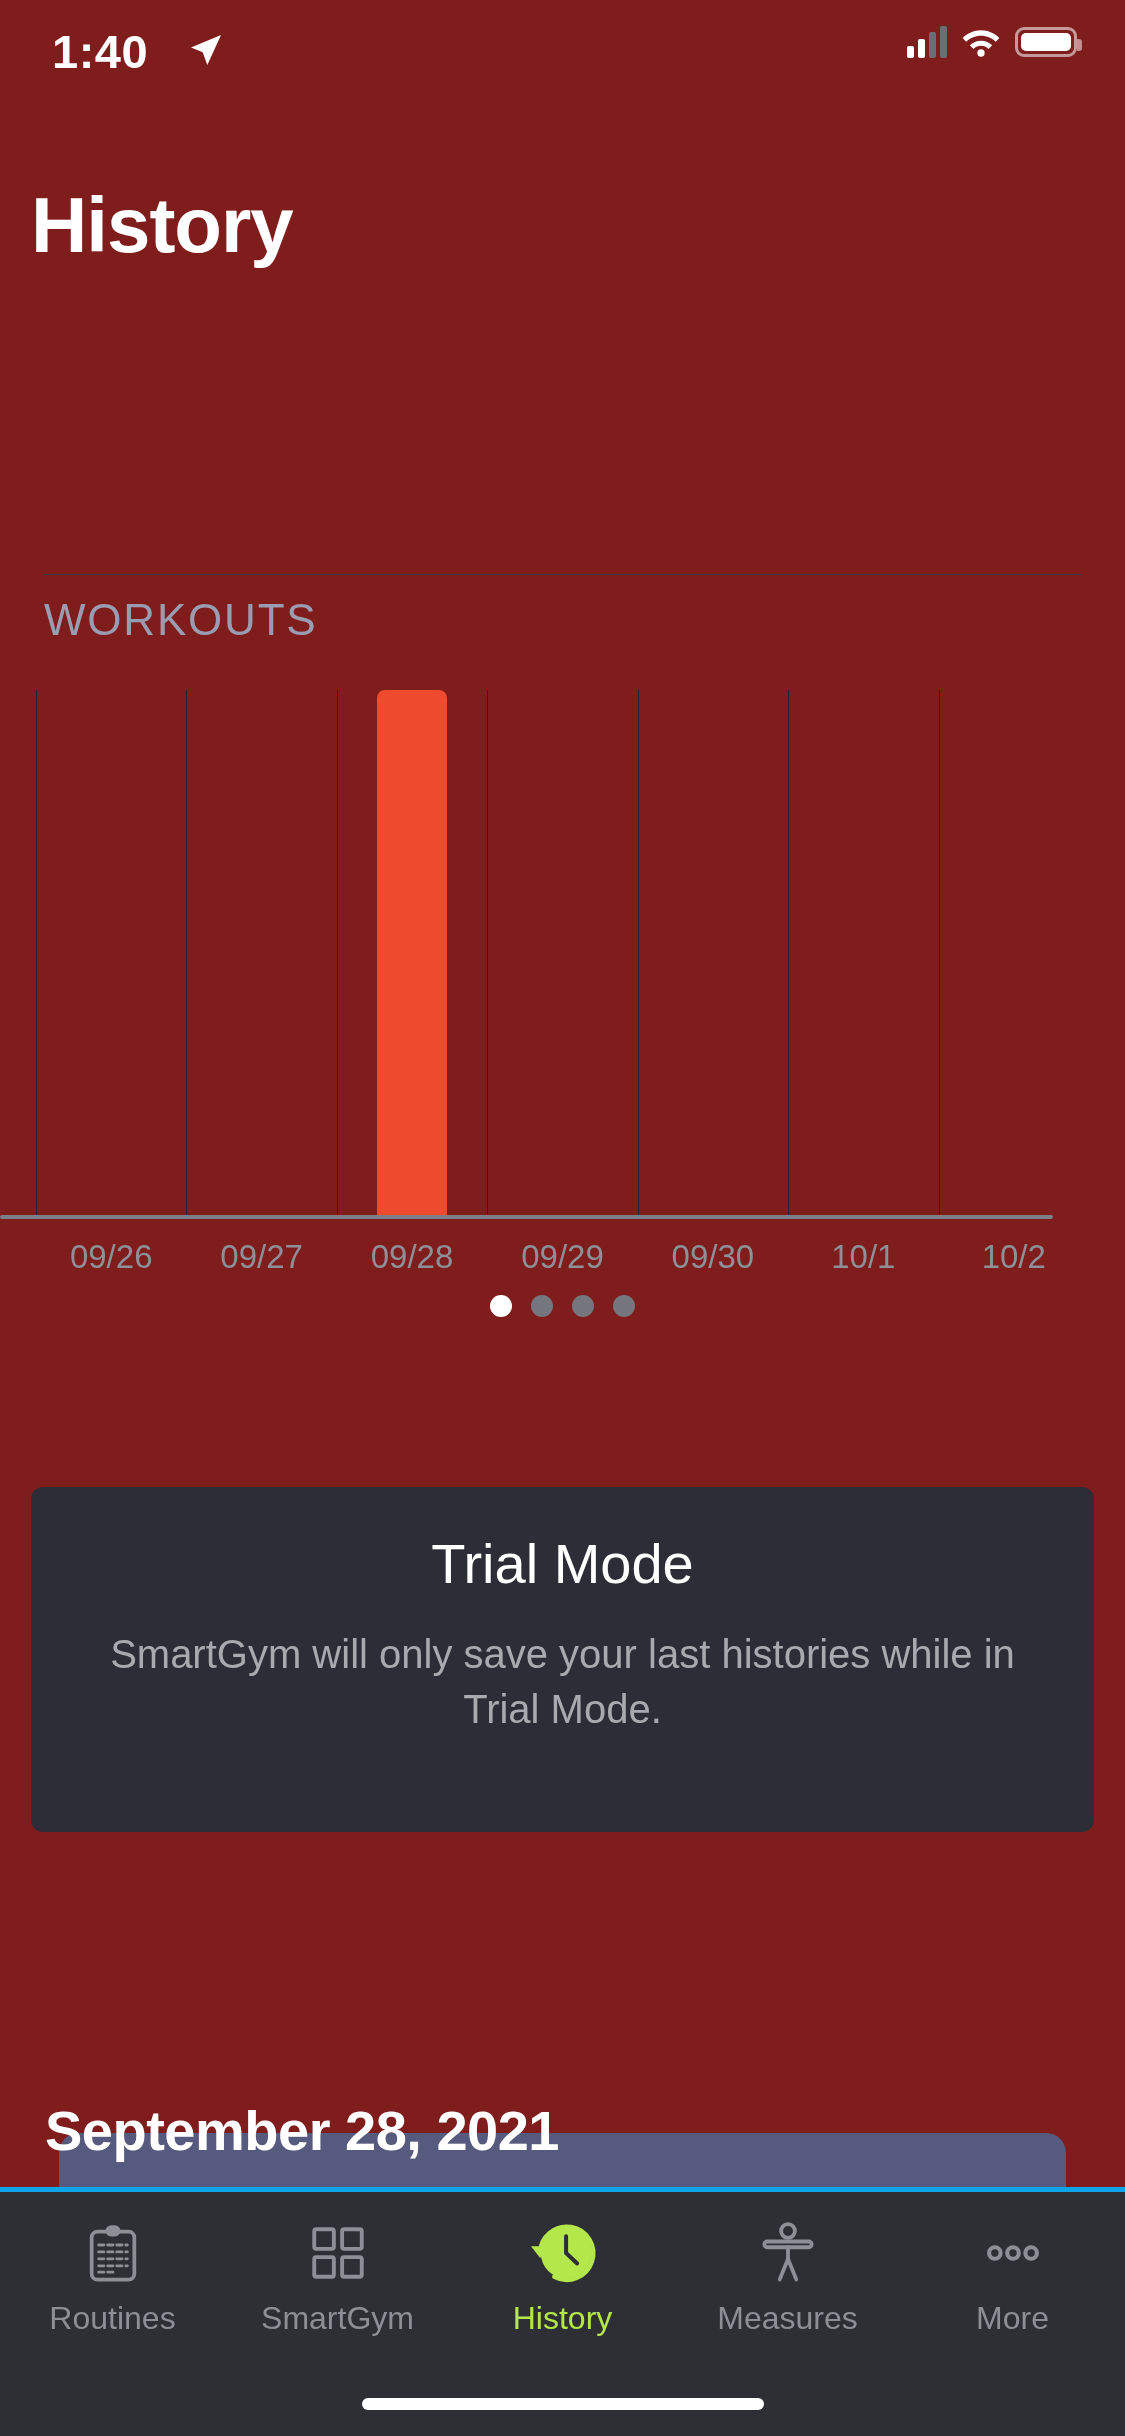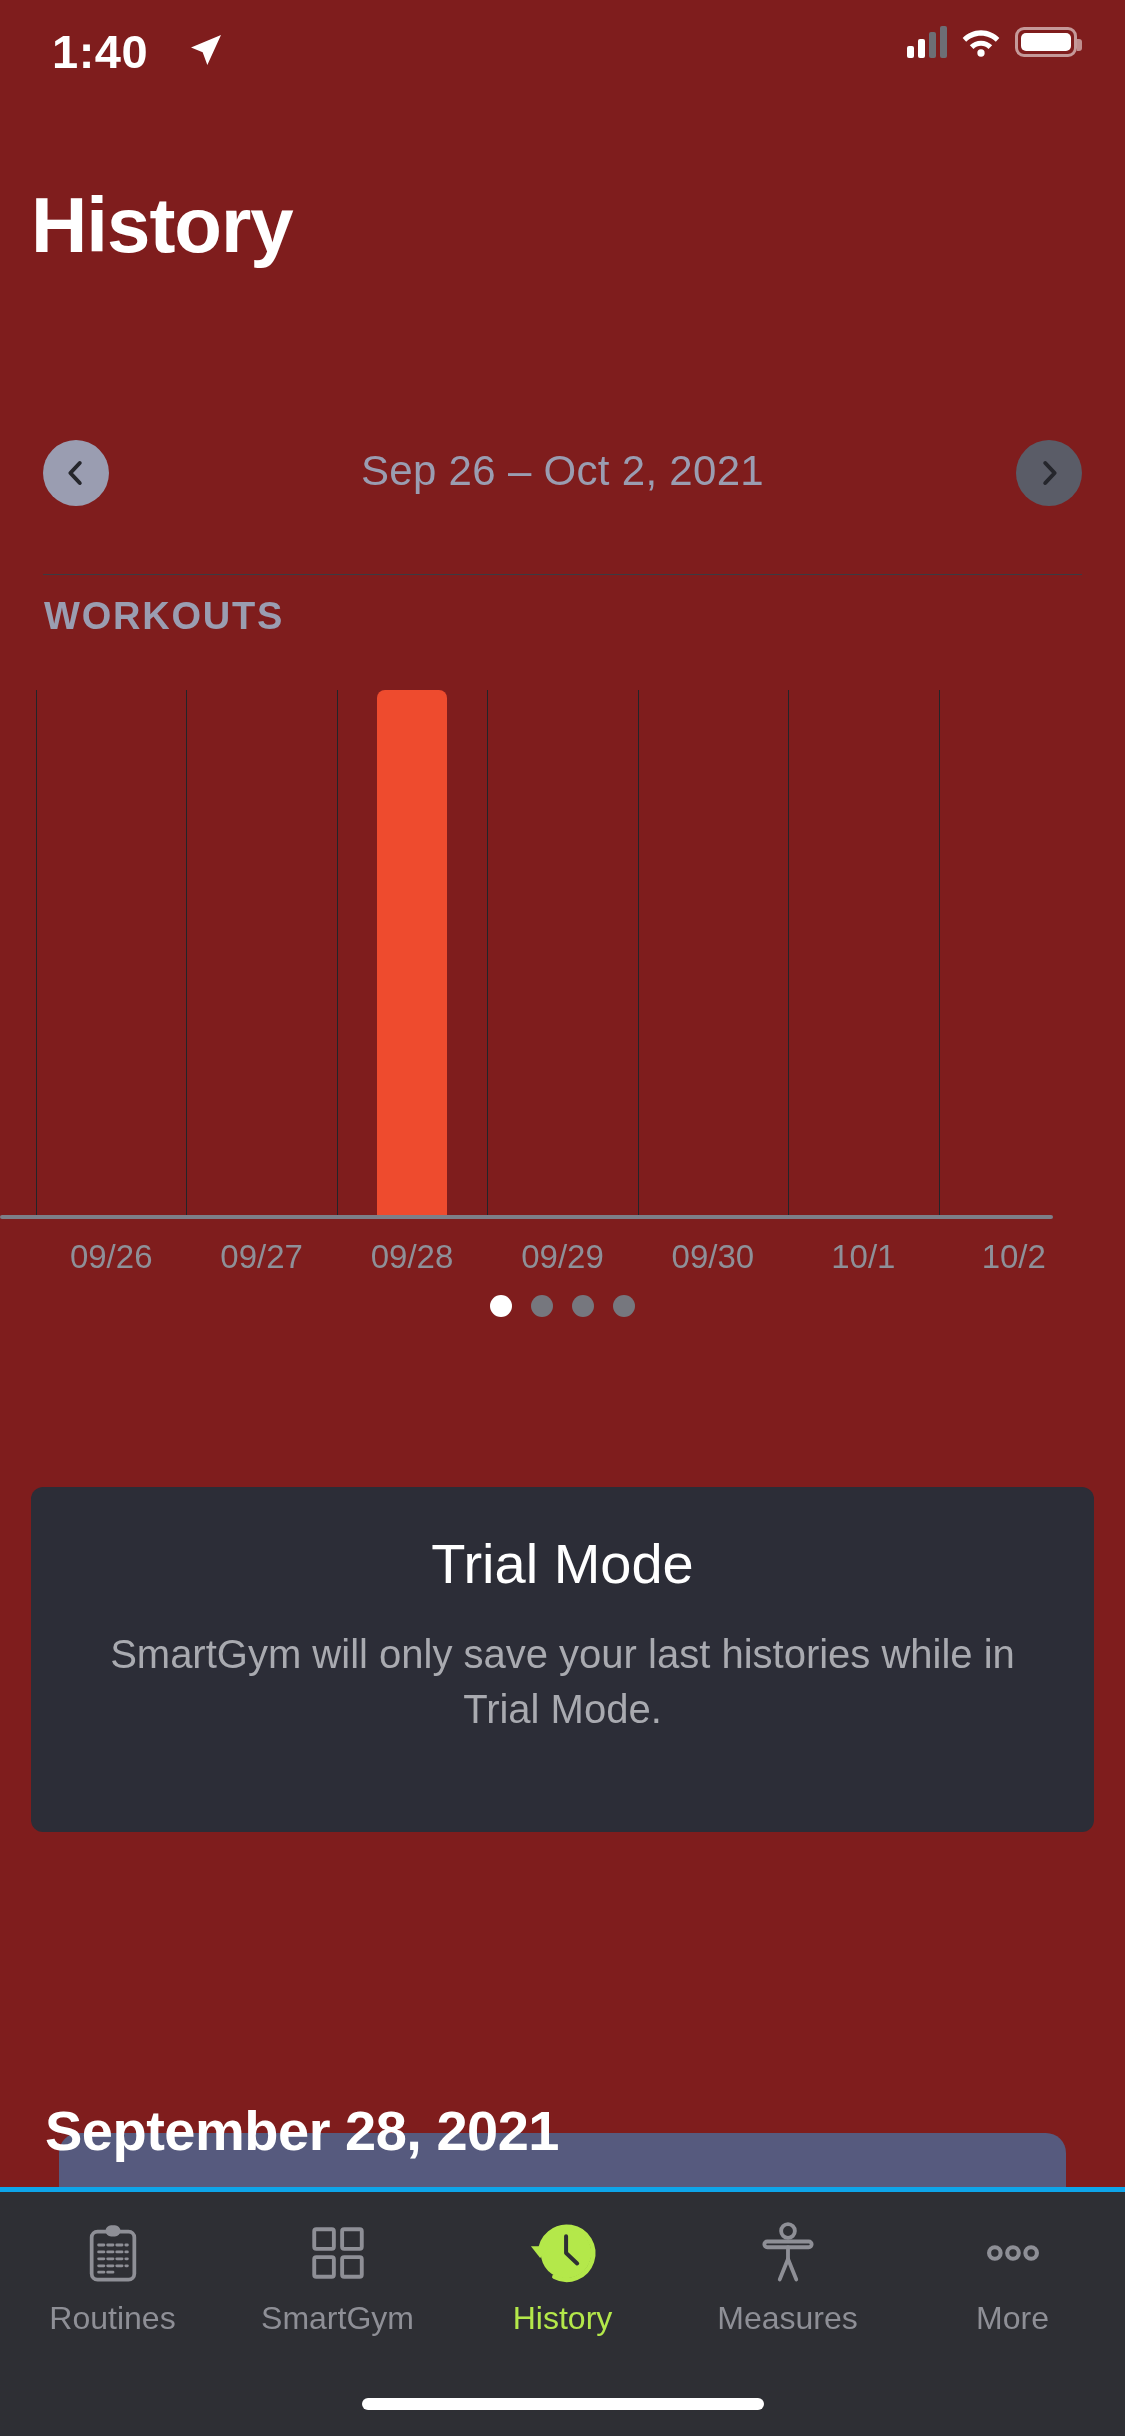--- a/index.html
+++ b/index.html
@@ -48,21 +48,21 @@
     position:absolute; left:0; top:7px; width:1125px; text-align:center;
     font-size:42px; color:#9a9db1; letter-spacing:0.3px;
   }
 
   
   .divider { position:absolute; left:43px; top:574px; width:1039px; height:1px; background:#3a3b42; }
 
   
   .section-label {
     position:absolute; left:44px; top:595px;
-    font-size:38px; color:#9a9db1; letter-spacing:1.8px; font-weight:700;
+    font-size:44px; color:#9a9db1; letter-spacing:1.8px; font-weight:400;
   }
 
   
   .chart { position:absolute; left:36px; top:690px; width:1053px; height:525px; }
   .grid { position:absolute; inset:0; display:flex; }
   .grid .col { flex:1 1 0; position:relative; border-right:1px solid #232429; }
   .grid .col:first-child { border-left:1px solid #232429; }
   .grid .col:last-child { border-right:none; }
   .bars { position:absolute; inset:0; display:flex; align-items:flex-end; }
   .barcell { flex:1 1 0; display:flex; justify-content:center; align-items:flex-end; height:100%; }
@@ -140,33 +140,20 @@
         <circle cx="12" cy="15.6" r="2.2" fill="#ffffff"></circle>
       </svg>
       <div class="batt">
           <span></span>
         </div>
     </div>
   </div>
 
   <div class="page-title">History</div>
 
-  <div class="datenav">
-    <button class="navbtn prev">
-      <svg viewBox="0 0 24 24">
-        <path d="M15 4 L7.5 12 L15 20" fill="none" stroke="#25262c" stroke-width="3.2" stroke-linecap="round" stroke-linejoin="round"></path>
-      </svg>
-    </button>
-    <div class="date-range">Sep 26 – Oct 2, 2021</div>
-    <button class="navbtn next">
-      <svg viewBox="0 0 24 24">
-        <path d="M9 4 L16.5 12 L9 20" fill="none" stroke="#25262c" stroke-width="3.2" stroke-linecap="round" stroke-linejoin="round"></path>
-      </svg>
-    </button>
-  </div>
 
   <div class="divider"></div>
 
   <div class="section-label">WORKOUTS</div>
 
   <div class="chart">
     <div class="grid" id="chart-grid">
         <div class="col"></div>
         <div class="col"></div>
         <div class="col"></div>

